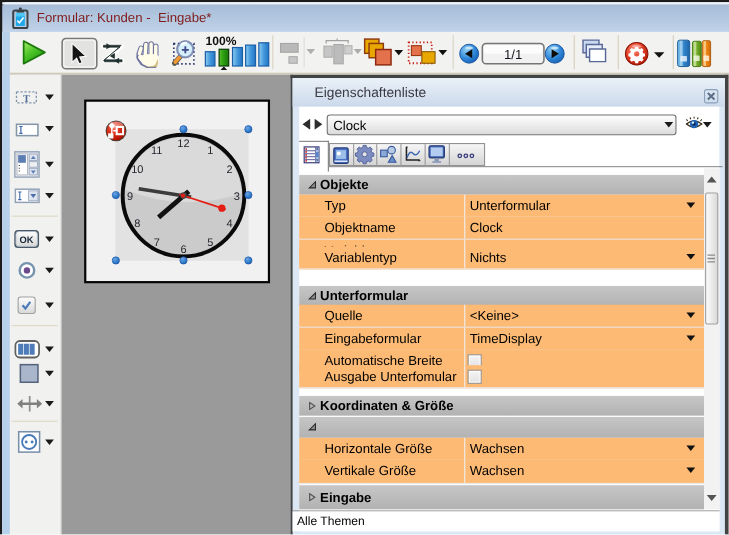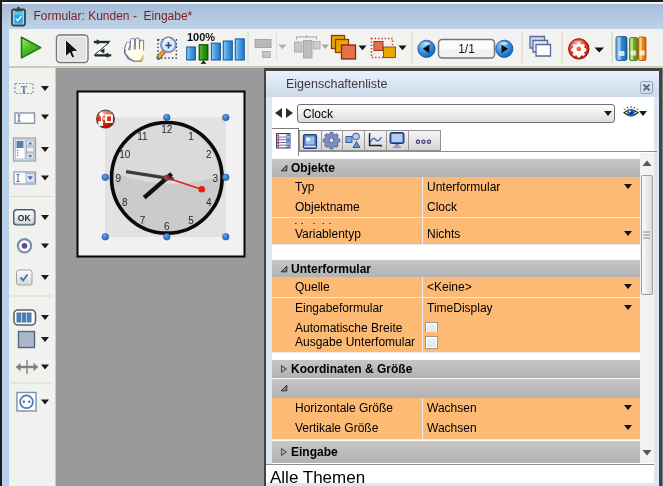--- a/index.html
+++ b/index.html
@@ -527,13 +527,13 @@
 <div class="abs" style="left:640.5px;top:175px;width:12px;height:120px;background:linear-gradient(90deg,#fcfcfc,#dadada);border:1px solid #9e9e9e;border-radius:2px;box-sizing:border-box;"></div>
 <svg class="abs" style="left:643px;top:231px;" width="7" height="9" viewBox="0 0 7 9">
     <path d="M0,1 h7 M0,4 h7 M0,7 h7" stroke="#8a8a8a" stroke-width="1.2"></path>
   </svg>
 <svg class="abs" style="left:642px;top:449px;" width="10" height="7" viewBox="0 0 10 7">
     <path d="M5,6.5 L9.5,1 H0.5 Z" fill="#555"></path>
   </svg>
 
 <div class="abs" style="left:265.5px;top:463.5px;width:388px;height:1.5px;background:#8e8e8e;"></div>
 <div class="abs" style="left:265.5px;top:465px;width:388px;height:18px;background:#fff;"></div>
-<div class="abs" style="left:270px;top:467.5px;font-size:17px;color:#000;">Alle Themen</div>
+<div class="abs" style="left:270px;top:467.5px;font-size:11px;color:#000;">Alle Themen</div>
 
 </body></html>

